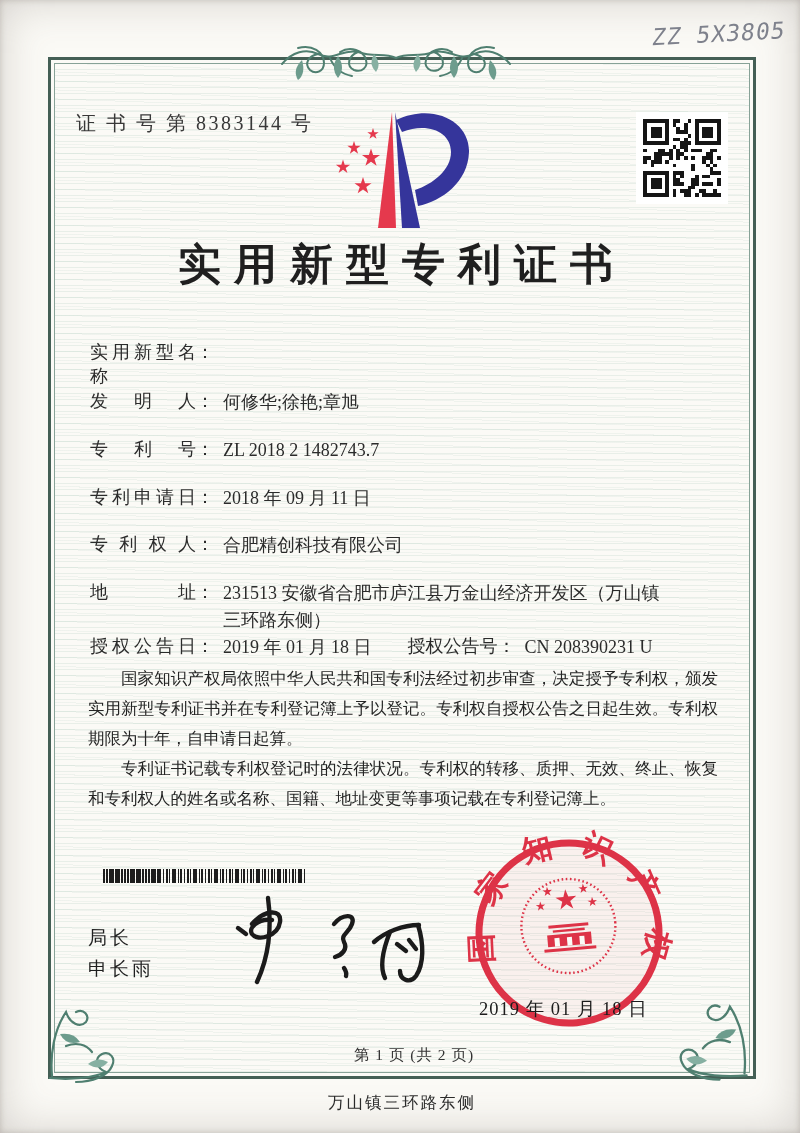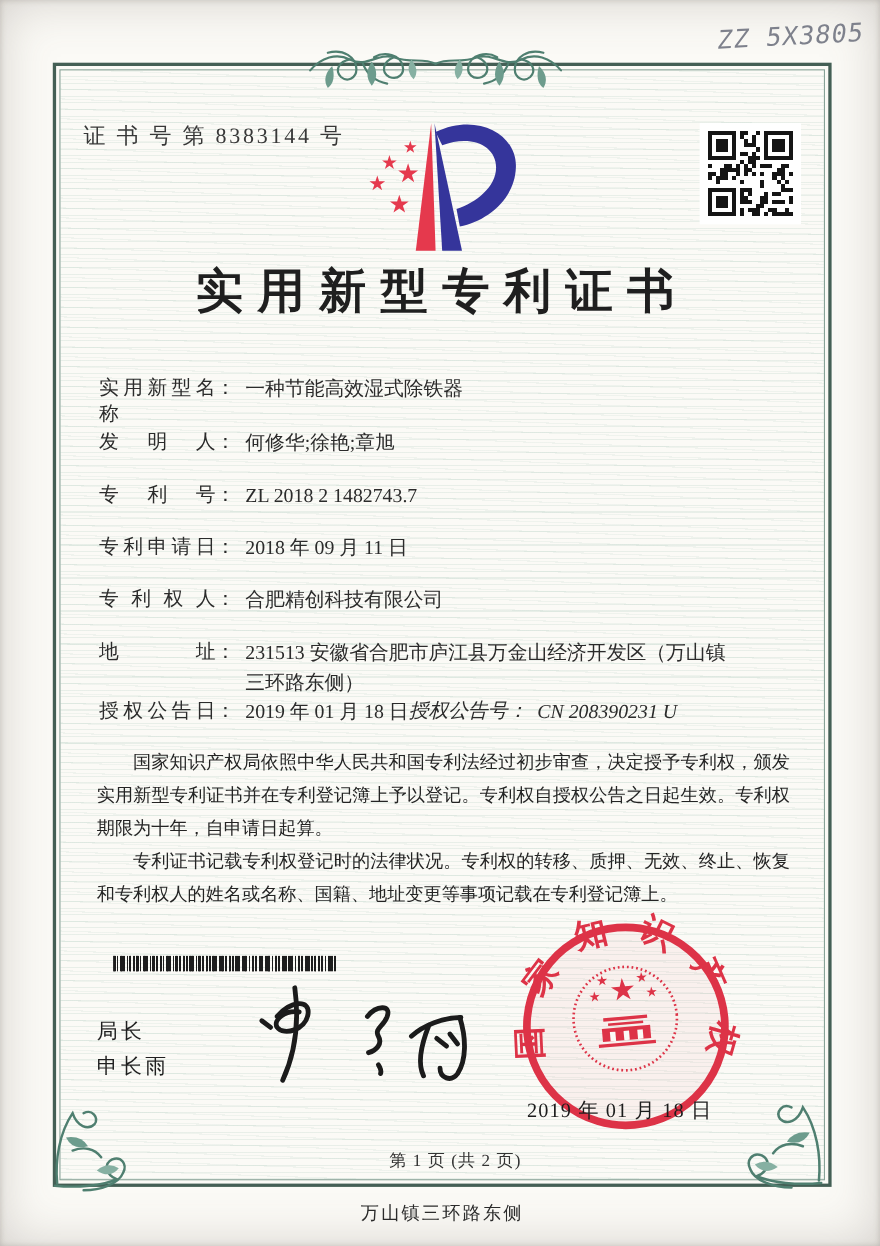--- a/index.html
+++ b/index.html
@@ -41,23 +41,23 @@
   .qr-box{position:absolute;left:636px;top:112px;width:92px;height:92px;background:#fff;}
   .logo-box{position:absolute;left:330px;top:104px;width:145px;height:134px;}
   .doc-title{
     position:absolute;left:52px;top:236px;width:700px;text-align:center;
     font-size:43px;font-weight:700;color:#1f1f1f;letter-spacing:13px;padding-left:0;box-sizing:border-box;
   }
   .frow{position:absolute;left:90px;display:flex;font-size:18px;color:#2b2b2b;}
   .flabel{flex:none;width:106px;text-align:justify;text-align-last:justify;}
   .fcolon{flex:none;}
   .fvalue{margin-left:9px;max-width:445px;line-height:1.48;}
-  .grant-pair2{display:flex;font-style:italic;}
+  .grant-pair2{display:flex;margin-left:36px;}
   .paras{
-    position:absolute;left:88px;top:678px;width:630px;
+    position:absolute;left:88px;top:664px;width:630px;
     font-size:16.5px;line-height:1.82;text-align:justify;color:#242424;
   }
   .paras p{margin:0;text-indent:2em;}
   .barcode{
     position:absolute;left:103px;top:869px;width:203px;height:14px;
     background-image:
       repeating-linear-gradient(90deg,#1d1d1d 0 1.5px,transparent 1.5px 3px),
       repeating-linear-gradient(90deg,#1d1d1d 0 2px,transparent 2px 7px);
   }
   .official{
@@ -167,21 +167,20 @@
       </g>
     <path d="M10 2h1v1h-1zM11 2h1v1h-1zM14 2h1v1h-1zM10 3h1v1h-1zM13 3h1v1h-1zM11 4h1v1h-1zM13 4h1v1h-1zM11 5h1v1h-1zM12 5h1v1h-1zM13 5h1v1h-1zM14 6h1v1h-1zM10 7h1v1h-1zM11 7h1v1h-1zM13 7h1v1h-1zM12 8h1v1h-1zM13 8h1v1h-1zM14 8h1v1h-1zM10 9h1v1h-1zM12 9h1v1h-1zM13 9h1v1h-1zM2 10h1v1h-1zM6 10h1v1h-1zM7 10h1v1h-1zM9 10h1v1h-1zM11 10h1v1h-1zM13 10h1v1h-1zM15 10h1v1h-1zM16 10h1v1h-1zM17 10h1v1h-1zM20 10h1v1h-1zM21 10h1v1h-1zM5 11h1v1h-1zM6 11h1v1h-1zM7 11h1v1h-1zM8 11h1v1h-1zM9 11h1v1h-1zM11 11h1v1h-1zM12 11h1v1h-1zM19 11h1v1h-1zM20 11h1v1h-1zM2 12h1v1h-1zM3 12h1v1h-1zM5 12h1v1h-1zM6 12h1v1h-1zM9 12h1v1h-1zM11 12h1v1h-1zM13 12h1v1h-1zM15 12h1v1h-1zM18 12h1v1h-1zM19 12h1v1h-1zM20 12h1v1h-1zM22 12h1v1h-1zM2 13h1v1h-1zM4 13h1v1h-1zM5 13h1v1h-1zM6 13h1v1h-1zM8 13h1v1h-1zM18 13h1v1h-1zM20 13h1v1h-1zM4 14h1v1h-1zM10 14h1v1h-1zM15 14h1v1h-1zM19 14h1v1h-1zM21 14h1v1h-1zM15 15h1v1h-1zM20 15h1v1h-1zM10 16h1v1h-1zM11 16h1v1h-1zM12 16h1v1h-1zM20 16h1v1h-1zM21 16h1v1h-1zM22 16h1v1h-1zM10 17h1v1h-1zM12 17h1v1h-1zM16 17h1v1h-1zM18 17h1v1h-1zM19 17h1v1h-1zM10 18h1v1h-1zM11 18h1v1h-1zM15 18h1v1h-1zM16 18h1v1h-1zM22 18h1v1h-1zM10 19h1v1h-1zM11 19h1v1h-1zM12 19h1v1h-1zM15 19h1v1h-1zM16 19h1v1h-1zM18 19h1v1h-1zM19 19h1v1h-1zM20 19h1v1h-1zM22 19h1v1h-1zM14 20h1v1h-1zM15 20h1v1h-1zM10 21h1v1h-1zM12 21h1v1h-1zM13 21h1v1h-1zM14 21h1v1h-1zM17 21h1v1h-1zM18 21h1v1h-1zM21 21h1v1h-1zM10 22h1v1h-1zM13 22h1v1h-1zM14 22h1v1h-1zM16 22h1v1h-1zM18 22h1v1h-1zM19 22h1v1h-1zM20 22h1v1h-1zM21 22h1v1h-1zM22 22h1v1h-1z" fill="#151515"></path>
       </svg>
   </div>
 
   <div class="doc-title">实用新型专利证书</div>
 
   <div class="frow" style="top:340px">
     <span class="flabel">实用新型名称</span>
       <span class="fcolon">：</span>
-      <span class="fvalue">一种节能高效湿式除铁器</span>
   </div>
   <div class="frow" style="top:389px">
     <span class="flabel">发明人</span>
       <span class="fcolon">：</span>
       <span class="fvalue">何修华;徐艳;章旭</span>
   </div>
   <div class="frow" style="top:437px">
     <span class="flabel">专利号</span>
       <span class="fcolon">：</span>
       <span class="fvalue">ZL 2018 2 1482743.7</span>

